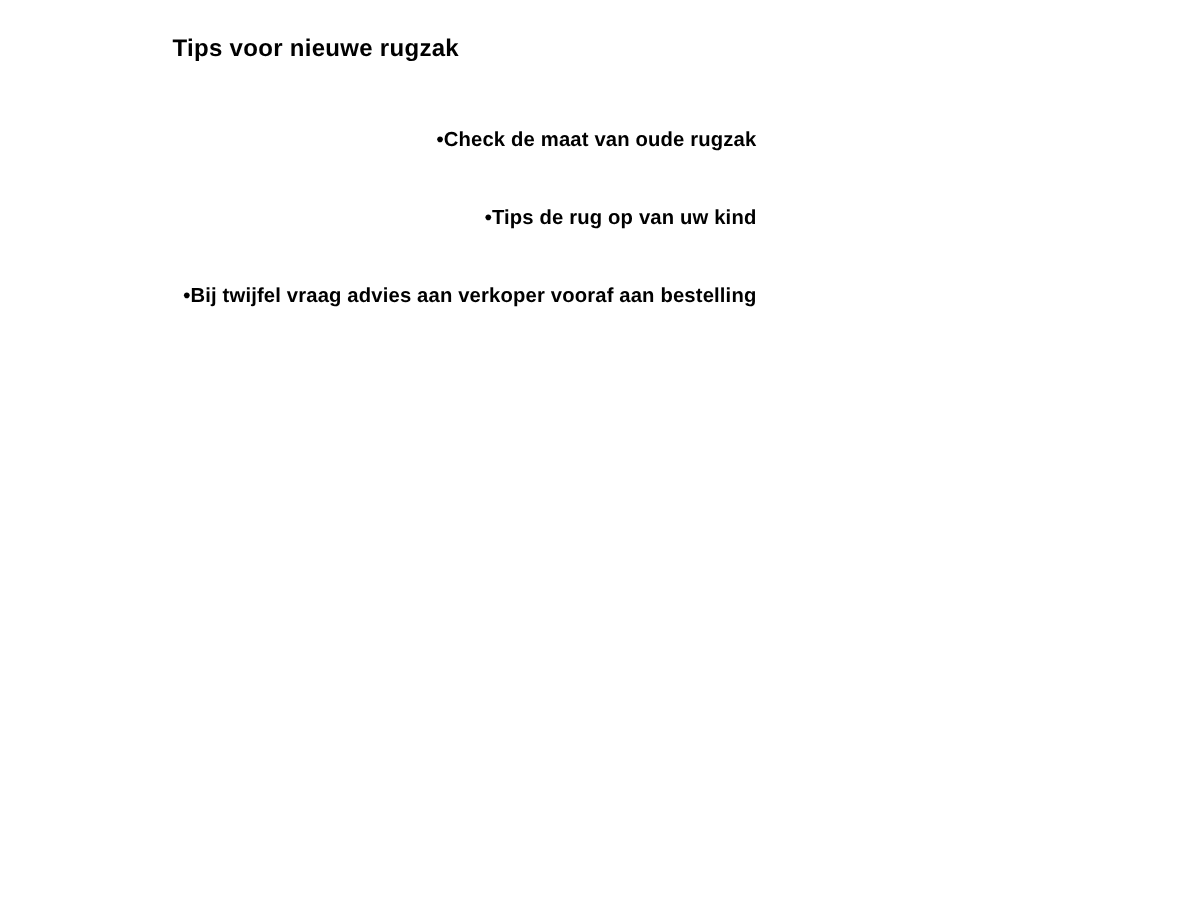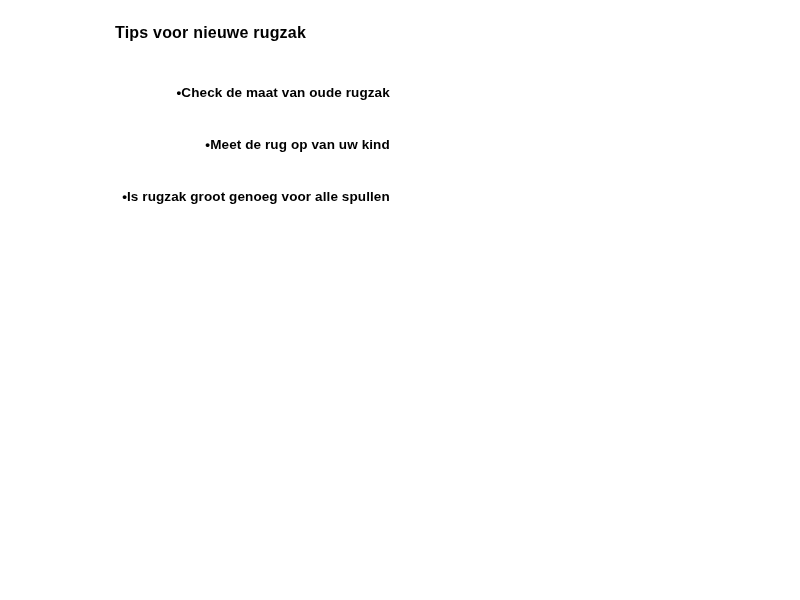--- a/index.html
+++ b/index.html
@@ -64,23 +64,23 @@
 <body>
 
 <div class="slide">
   <h1 class="title">Tips voor nieuwe rugzak</h1>
   <ul class="bullet-list" id="bullet-list">
   <li class="bullet-item">
     <span class="bullet-glyph">•</span><span class="bullet-text">Check de maat van oude rugzak</span>
   </li>
 
   <li class="bullet-item">
-    <span class="bullet-glyph">•</span><span class="bullet-text">Meet de rug op van uw kind</span>
-  </li>
-
-  <li class="bullet-item">
-    <span class="bullet-glyph">•</span><span class="bullet-text">Is rugzak groot genoeg voor alle spullen</span>
+    <span class="bullet-glyph">•</span><span class="bullet-text">Tips de rug op van uw kind</span>
   </li>
 
 
 
+
+  <li class="bullet-item">
+    <span class="bullet-glyph">•</span><span class="bullet-text">Bij twijfel vraag advies aan verkoper vooraf aan bestelling</span>
+  </li>
 </ul>
 </div>
 
 </body></html>

